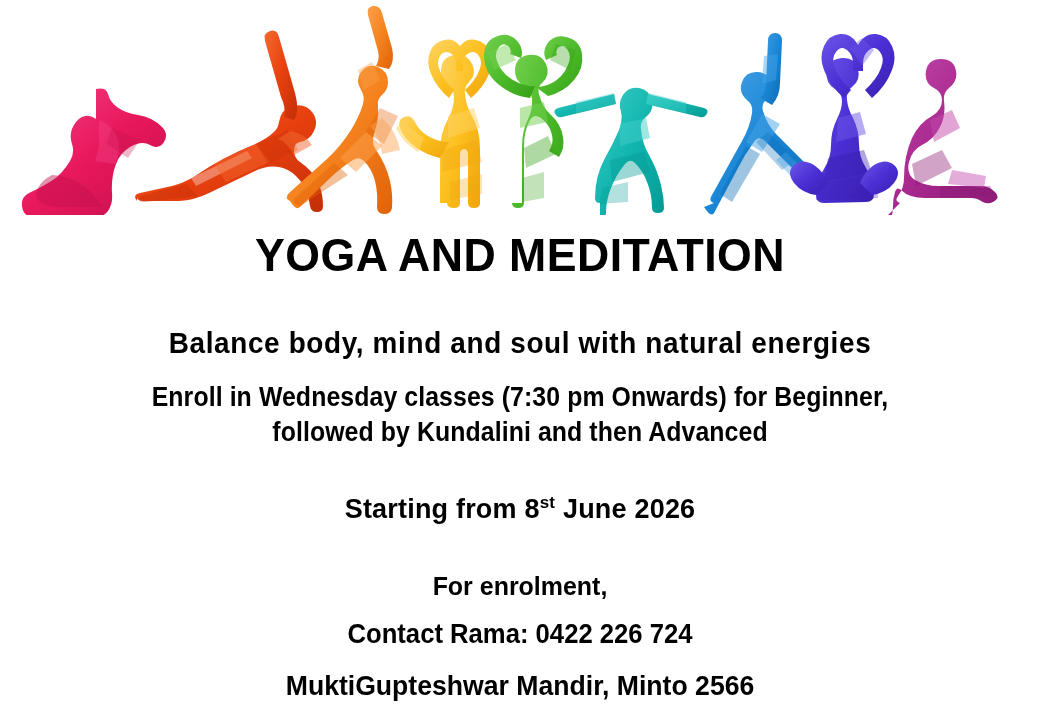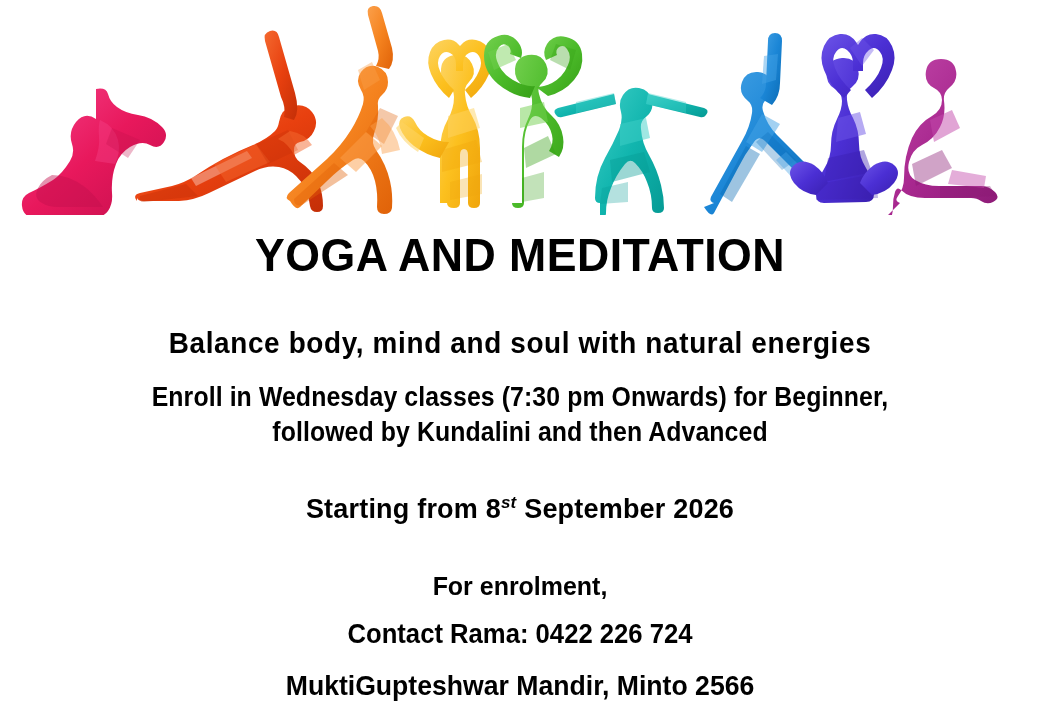--- a/index.html
+++ b/index.html
@@ -80,21 +80,20 @@
     top: 492px;
     font-size: 27px;
     font-weight: 700;
     letter-spacing: 0.2px;
     line-height: 34px;
   }
   #starting .sup {
     font-size: 17px;
     vertical-align: super;
     line-height: 0;
-    font-style: italic;
   }
 
   #enrolment {
     top: 570px;
     font-size: 26px;
     font-weight: 700;
     line-height: 33px;
     transform: scaleX(0.96);
   }
   #contact {
@@ -264,19 +263,19 @@
     </svg>
   </div>
 
   <div id="title" class="tx">YOGA AND MEDITATION</div>
 
   <div id="subtitle" class="tx">Balance body, mind and soul with natural energies</div>
 
   <div id="enroll1" class="tx">Enroll in Wednesday classes (7:30 pm Onwards) for Beginner,</div>
   <div id="enroll2" class="tx">followed by Kundalini and then Advanced</div>
 
-  <div id="starting" class="tx"><span>Starting from 8</span><span class="sup">st</span><span> September 2026</span></div>
+  <div id="starting" class="tx"><span>Starting from 8</span><span class="sup">st</span><span> June 2026</span></div>
 
   <div id="enrolment" class="tx">For enrolment,</div>
   <div id="contact" class="tx">Contact Rama: 0422 226 724</div>
   <div id="venue" class="tx">MuktiGupteshwar Mandir, Minto 2566</div>
 
 </div>
 
 </body></html>

